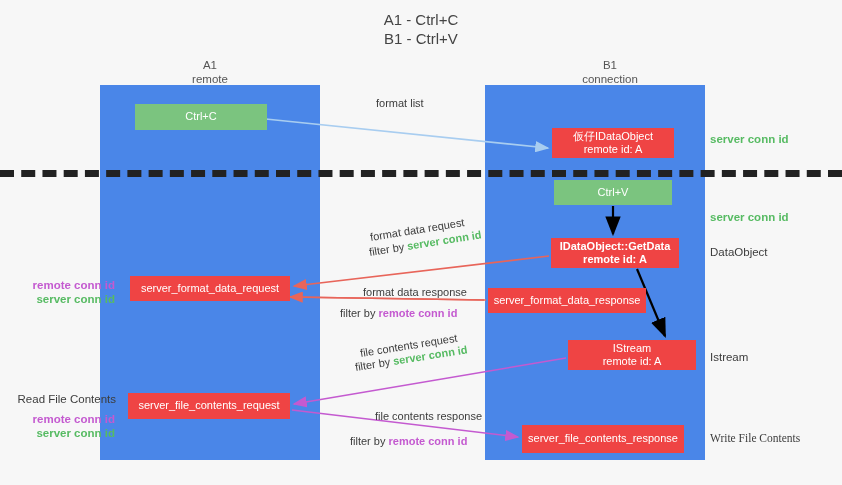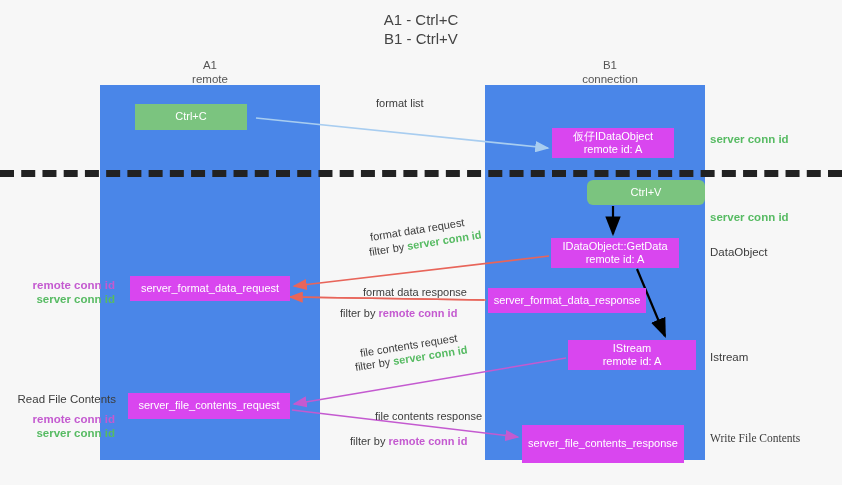--- a/index.html
+++ b/index.html
@@ -31,32 +31,32 @@
   #lane-a1{left:100px;top:85px;width:220px;height:375px;}
   #lane-b1{left:485px;top:85px;width:220px;height:375px;}
 
   
   .node{
     box-sizing:border-box;
     display:flex;flex-direction:column;align-items:center;justify-content:center;
     color:#ffffff;font-size:11px;line-height:13.5px;text-align:center;
     white-space:pre-line;
   }
-  .orange{background:#d946ef;}
+  .orange{background:#ef4444;}
   .green{background:#7bc47f;}
 
-  #n-ctrlc{left:135px;top:104px;width:112px;height:26px;}
+  #n-ctrlc{left:135px;top:104px;width:132px;height:26px;}
   #n-idataobject{left:552px;top:128px;width:122px;height:30px;}
-  #n-ctrlv{left:587px;top:180px;width:118px;height:25px;border-radius:6px;}
-  #n-getdata{left:551px;top:238px;width:128px;height:30px;}
+  #n-ctrlv{left:554px;top:180px;width:118px;height:25px;}
+  #n-getdata{left:551px;top:238px;width:128px;height:30px;font-weight:bold;}
   #n-fmtreq{left:130px;top:276px;width:160px;height:25px;}
   #n-fmtresp{left:488px;top:288px;width:158px;height:25px;}
   #n-istream{left:568px;top:340px;width:128px;height:30px;}
   #n-filereq{left:128px;top:393px;width:162px;height:26px;}
-  #n-fileresp{left:522px;top:425px;width:162px;height:38px;}
+  #n-fileresp{left:522px;top:425px;width:162px;height:28px;}
 
   
   #divider{
     left:0;top:170px;width:842px;height:0;
     border-top:7px dashed #222;
   }
 
   
   .side{font-size:11.5px;line-height:14px;}
   .plain{color:#3c3c3c;}

